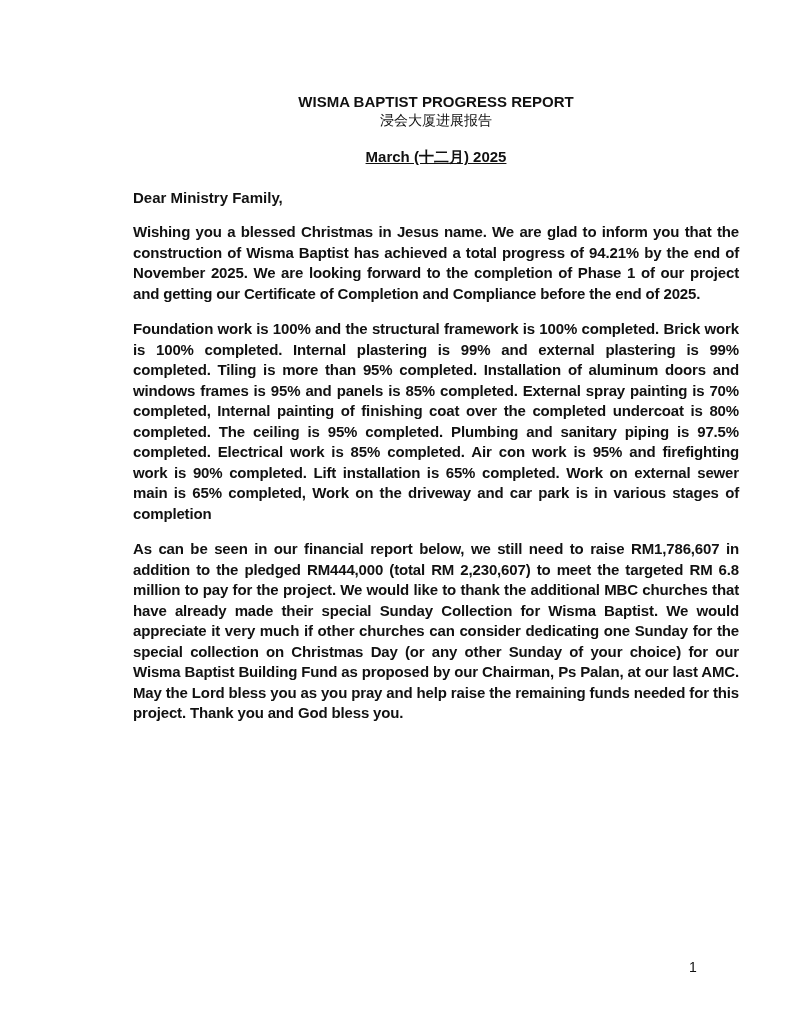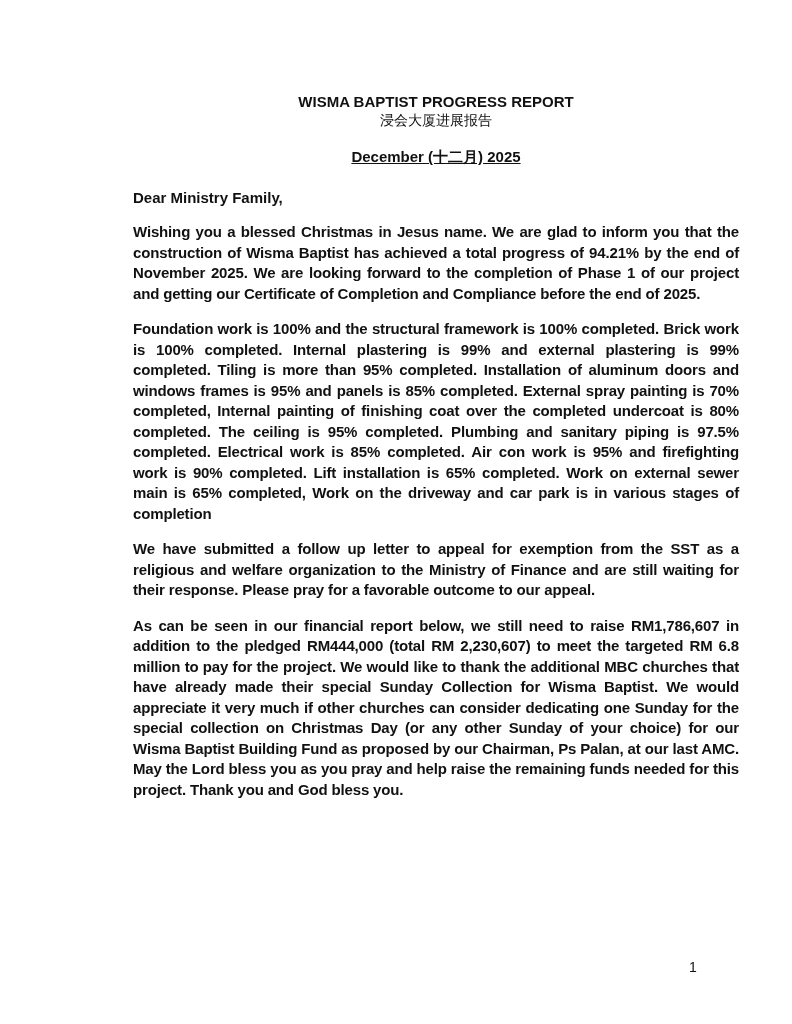--- a/index.html
+++ b/index.html
@@ -67,21 +67,20 @@
       font-size: 14px;
       line-height: 18px;
     }
   </style>
 </head>
 <body>
 
 <div class="page">
   <p class="title">WISMA BAPTIST PROGRESS REPORT</p>
   <p class="subtitle">浸会大厦进展报告</p>
-  <p class="date"><span>December (十二月) 2025</span></p>
+  <p class="date"><span>March (十二月) 2025</span></p>
   <p class="salutation">Dear Ministry Family,</p>
   <p class="para">Wishing you a blessed Christmas in Jesus name. We are glad to inform you that the construction of Wisma Baptist has achieved a total progress of 94.21% by the end of November 2025. We are looking forward to the completion of Phase 1 of our project and getting our Certificate of Completion and Compliance before the end of 2025.</p>
   <p class="para">Foundation work is 100% and the structural framework is 100% completed. Brick work is 100% completed. Internal plastering is 99% and external plastering is 99% completed. Tiling is more than 95% completed. Installation of aluminum doors and windows frames is 95% and panels is 85% completed. External spray painting is 70% completed, Internal painting of finishing coat over the completed undercoat is 80% completed. The ceiling is 95% completed. Plumbing and sanitary piping is 97.5% completed. Electrical work is 85% completed. Air con work is 95% and firefighting work is 90% completed. Lift installation is 65% completed. Work on external sewer main is 65% completed, Work on the driveway and car park is in various stages of completion</p>
-  <p class="para">We have submitted a follow up letter to appeal for exemption from the SST as a religious and welfare organization to the Ministry of Finance and are still waiting for their response. Please pray for a favorable outcome to our appeal.</p>
   <p class="para">As can be seen in our financial report below, we still need to raise RM1,786,607 in addition to the pledged RM444,000 (total RM 2,230,607) to meet the targeted RM 6.8 million to pay for the project. We would like to thank the additional MBC churches that have already made their special Sunday Collection for Wisma Baptist. We would appreciate it very much if other churches can consider dedicating one Sunday for the special collection on Christmas Day (or any other Sunday of your choice) for our Wisma Baptist Building Fund as proposed by our Chairman, Ps Palan, at our last AMC. May the Lord bless you as you pray and help raise the remaining funds needed for this project. Thank you and God bless you.</p>
 </div>
 
 <div class="page-number">1</div>
 
 </body></html>

